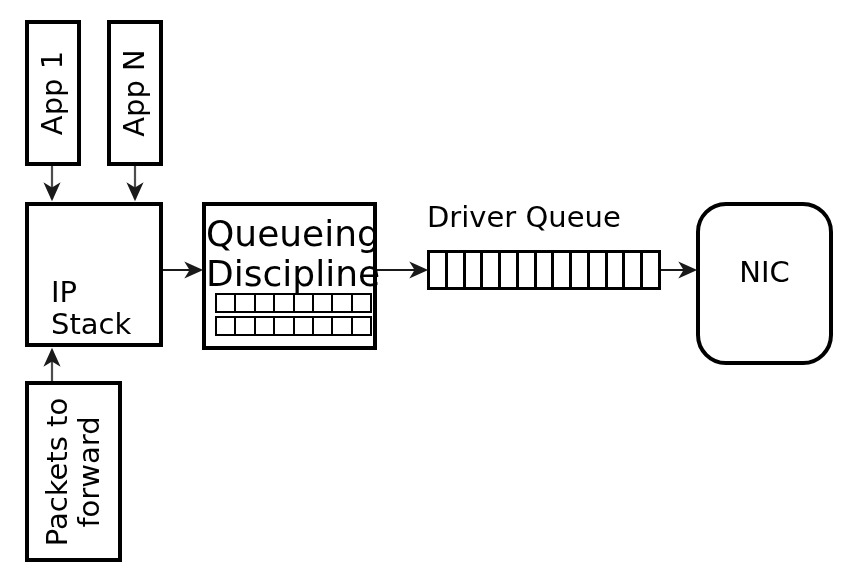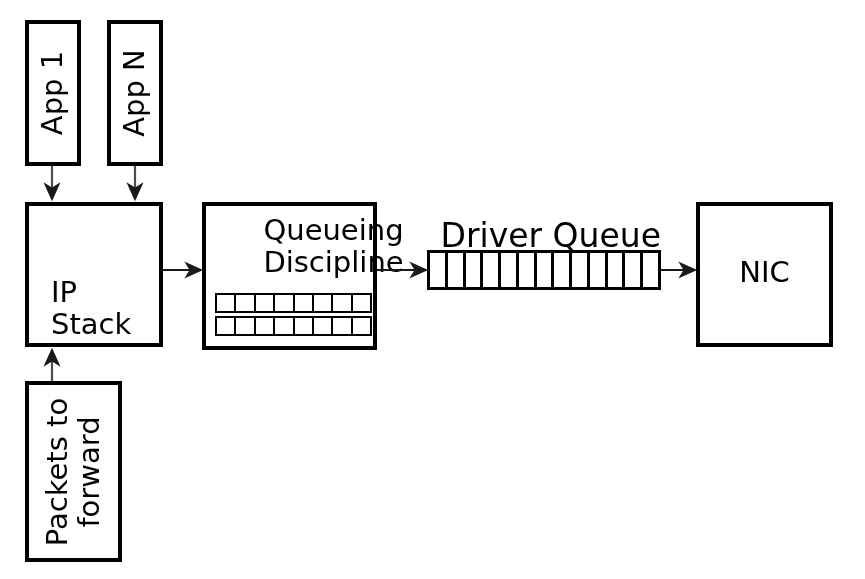--- a/index.html
+++ b/index.html
@@ -79,23 +79,22 @@
   #qdisc-box {
     left: 202px;
     top: 202px;
     width: 175px;
     height: 148px;
   }
   #qdisc-label {
     left: 0px;
     top: 8px;
     width: 100%;
-    font-size: 29px;
+    font-size: 36px;
     text-align: center;
-    margin-left: 44px;
   }
   #qdisc-cells {
     position: absolute;
     left: 9px;
     top: 87px;
     width: 157px;
   }
   .cell-row {
     display: flex;
     width: 100%;
@@ -112,24 +111,24 @@
     flex: 1 1 0;
     box-sizing: border-box;
     border-right: 2px solid #000000;
     height: 100%;
   }
 
   
   #driverqueue-label {
     position: absolute;
     left: 427px;
-    top: 216px;
+    top: 200px;
     width: 234px;
-    font-size: 33px;
-    text-align: right;
+    font-size: 29px;
+    text-align: left;
     white-space: pre;
   }
   #driverqueue-cells {
     position: absolute;
     left: 427px;
     top: 250px;
     width: 234px;
     height: 40px;
     box-sizing: border-box;
     border: 3px solid #000000;
@@ -139,21 +138,22 @@
   }
   #driverqueue-cells .cell {
     border-right: 3px solid #000000;
   }
 
   
   #nic-box {
     left: 696px;
     top: 202px;
     width: 137px;
-    height: 145px;
+    height: 163px;
+    border-radius: 30px;
   }
   #nic-label {
     left: 0;
     top: 50px;
     width: 100%;
     font-size: 29px;
     text-align: center;
   }
 
   

